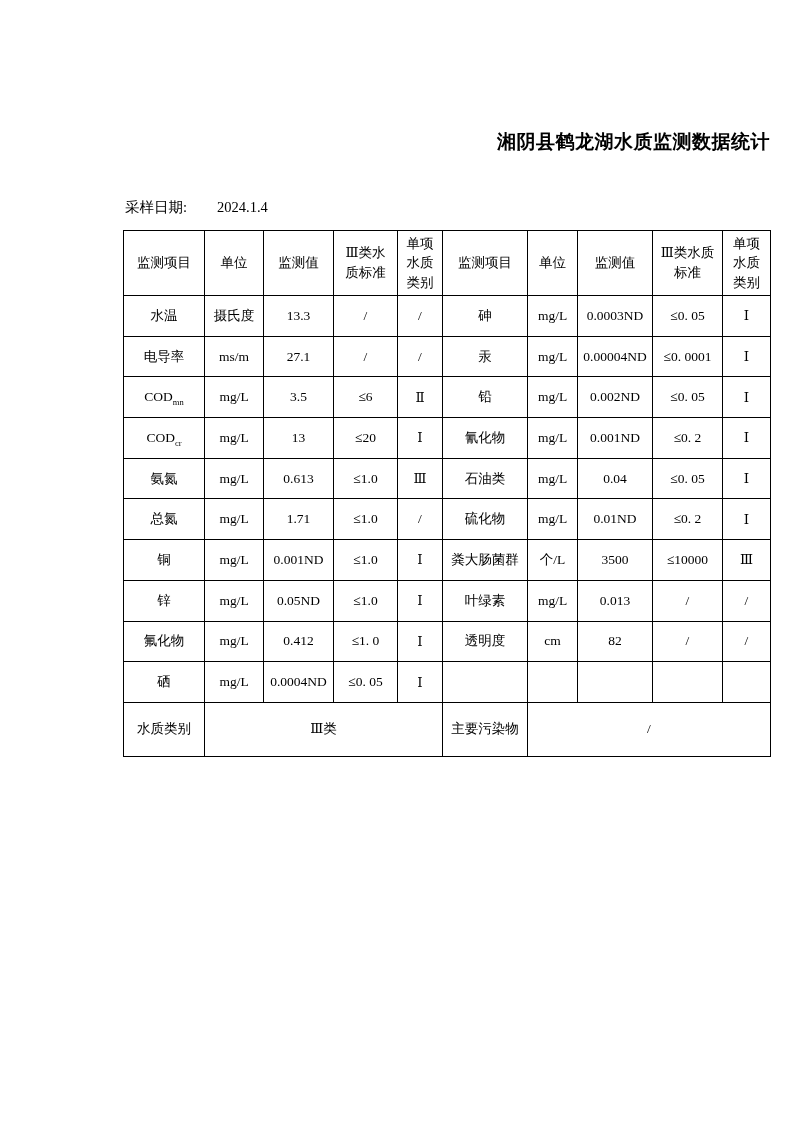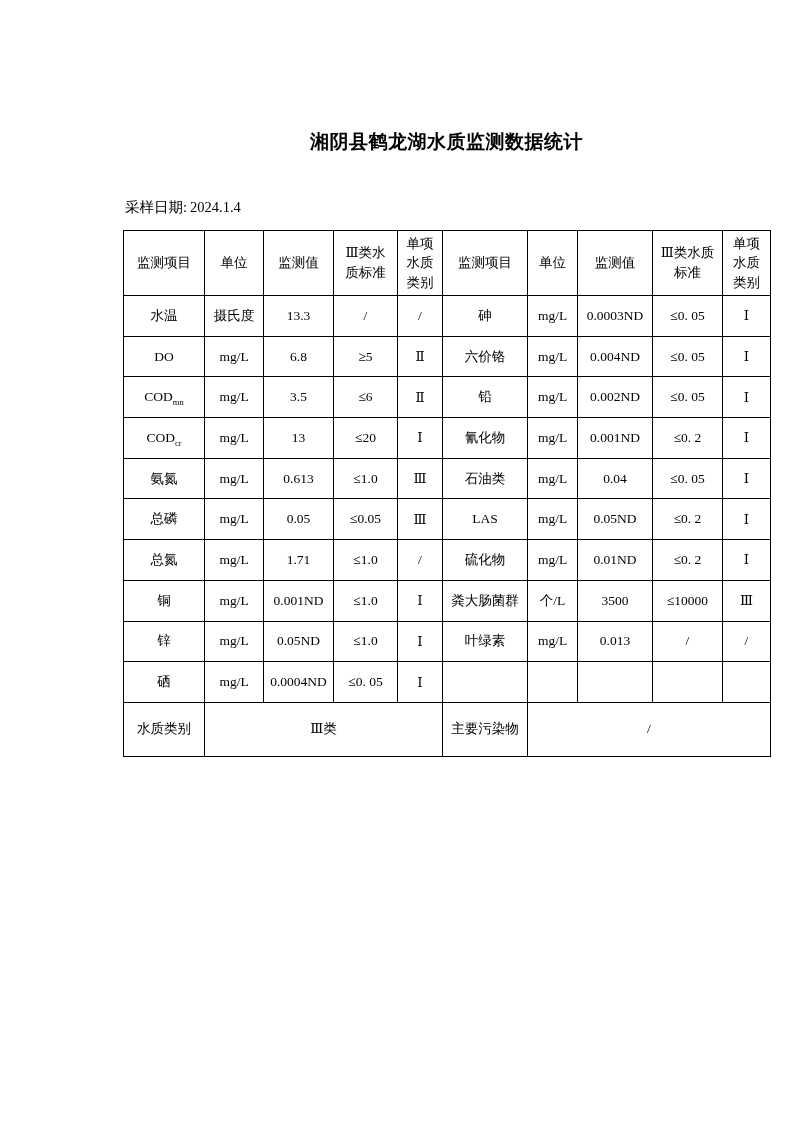--- a/index.html
+++ b/index.html
@@ -14,34 +14,34 @@
     background: #ffffff;
     color: #000000;
     font-family: "Liberation Serif", "DejaVu Serif", serif;
     overflow: hidden;
   }
   .doc-title {
     position: absolute;
     left: 123px;
     top: 129px;
     width: 647px;
-    text-align: center;
+    text-align: right;
     font-size: 19px;
     font-weight: bold;
     letter-spacing: 0.5px;
     white-space: nowrap;
   }
   .sample-date-line {
     position: absolute;
     left: 125px;
     top: 198px;
     font-size: 14.5px;
   }
   .sample-date-line .date-value {
-    margin-left: 3px;
+    margin-left: 30px;
   }
   table.wq-table {
     position: absolute;
     left: 123px;
     top: 230px;
     width: 647px;
     border-collapse: collapse;
     table-layout: fixed;
   }
   .wq-table th, .wq-table td {
@@ -122,29 +122,29 @@
           <td>13.3</td>
           <td>/</td>
           <td>/</td>
           <td>砷</td>
           <td>mg/L</td>
           <td>0.0003ND</td>
           <td>≤0. 05</td>
           <td>Ⅰ</td>
         </tr>
         <tr>
-          <td>DO</td>
-          <td>mg/L</td>
-          <td>6.8</td>
-          <td>≥5</td>
-          <td>Ⅱ</td>
-          <td>六价铬</td>
-          <td>mg/L</td>
-          <td>0.004ND</td>
-          <td>≤0. 05</td>
+          <td>电导率</td>
+          <td>ms/m</td>
+          <td>27.1</td>
+          <td>/</td>
+          <td>/</td>
+          <td>汞</td>
+          <td>mg/L</td>
+          <td>0.00004ND</td>
+          <td>≤0. 0001</td>
           <td>Ⅰ</td>
         </tr>
         <tr>
           <td>COD<sub>mn</sub></td>
           <td>mg/L</td>
           <td>3.5</td>
           <td>≤6</td>
           <td>Ⅱ</td>
           <td>铅</td>
           <td>mg/L</td>
@@ -167,32 +167,20 @@
         <tr>
           <td>氨氮</td>
           <td>mg/L</td>
           <td>0.613</td>
           <td>≤1.0</td>
           <td>Ⅲ</td>
           <td>石油类</td>
           <td>mg/L</td>
           <td>0.04</td>
           <td>≤0. 05</td>
-          <td>Ⅰ</td>
-        </tr>
-        <tr>
-          <td>总磷</td>
-          <td>mg/L</td>
-          <td>0.05</td>
-          <td>≤0.05</td>
-          <td>Ⅲ</td>
-          <td>LAS</td>
-          <td>mg/L</td>
-          <td>0.05ND</td>
-          <td>≤0. 2</td>
           <td>Ⅰ</td>
         </tr>
         <tr>
           <td>总氮</td>
           <td>mg/L</td>
           <td>1.71</td>
           <td>≤1.0</td>
           <td>/</td>
           <td>硫化物</td>
           <td>mg/L</td>
@@ -214,20 +202,32 @@
         </tr>
         <tr>
           <td>锌</td>
           <td>mg/L</td>
           <td>0.05ND</td>
           <td>≤1.0</td>
           <td>Ⅰ</td>
           <td>叶绿素</td>
           <td>mg/L</td>
           <td>0.013</td>
+          <td>/</td>
+          <td>/</td>
+        </tr>
+        <tr>
+          <td>氟化物</td>
+          <td>mg/L</td>
+          <td>0.412</td>
+          <td>≤1. 0</td>
+          <td>Ⅰ</td>
+          <td>透明度</td>
+          <td>cm</td>
+          <td>82</td>
           <td>/</td>
           <td>/</td>
         </tr>
         <tr>
           <td>硒</td>
           <td>mg/L</td>
           <td>0.0004ND</td>
           <td>≤0. 05</td>
           <td>Ⅰ</td>
           <td></td>

